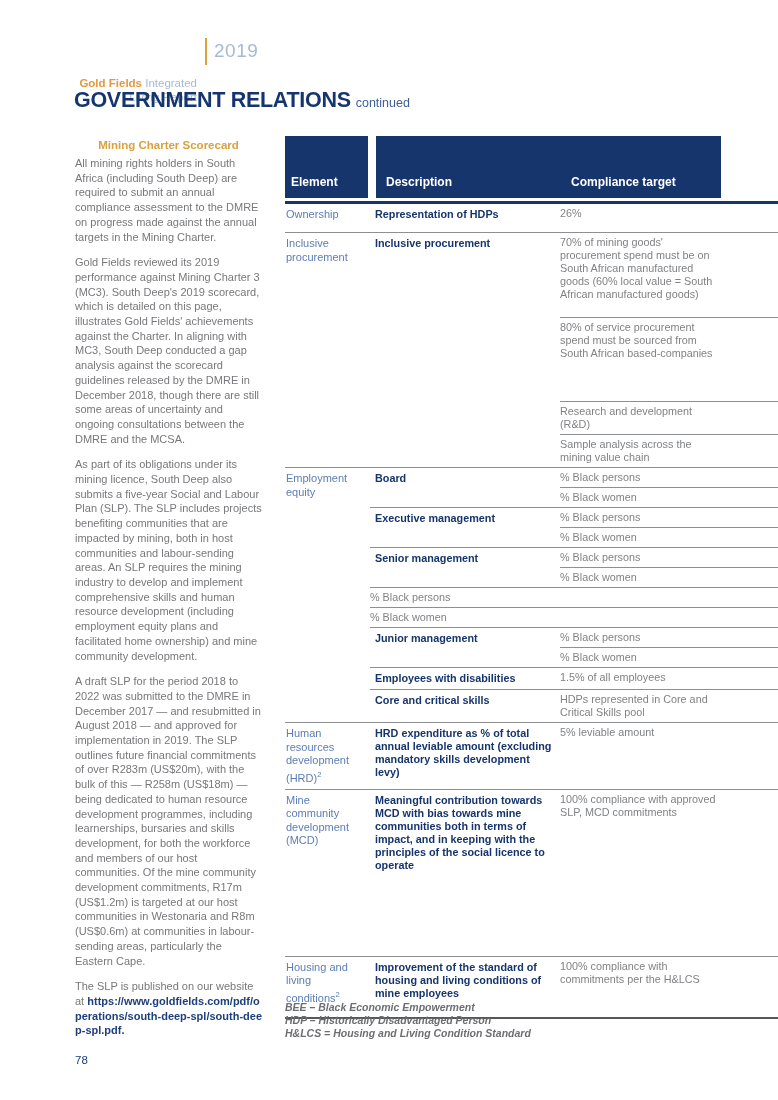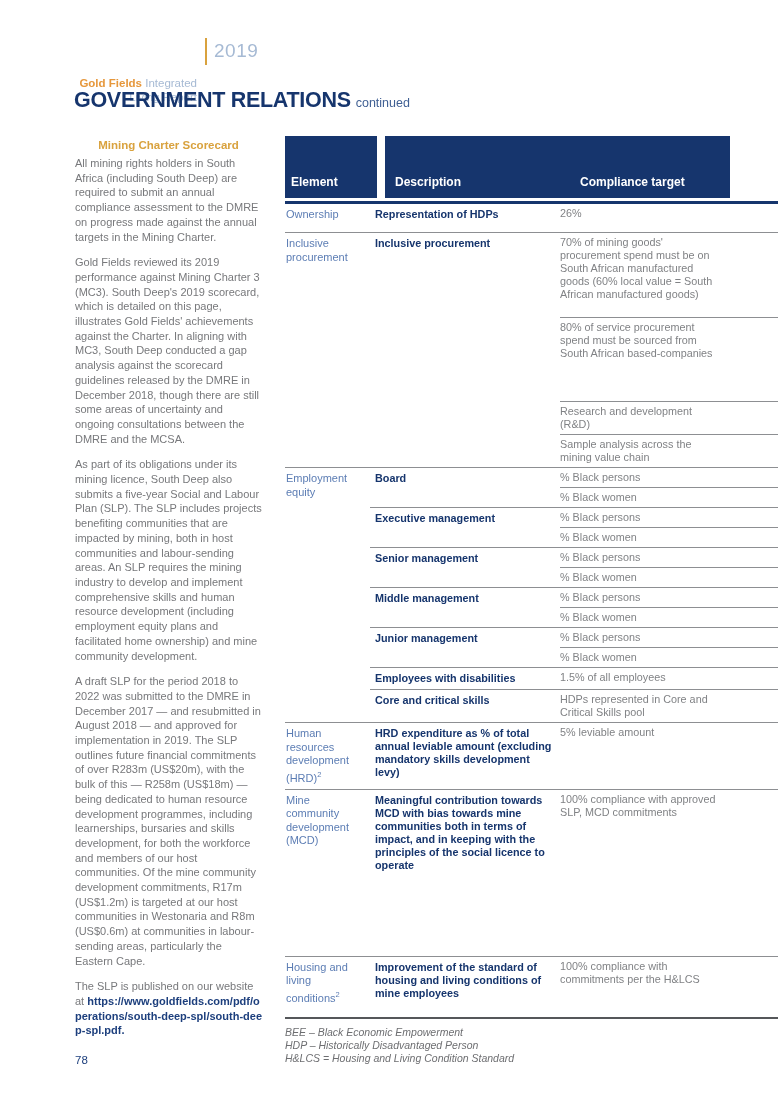--- a/index.html
+++ b/index.html
@@ -24,43 +24,43 @@
   .sidebar h2 { font-size:11.5px; font-weight:bold; color:#d9a23e; margin-bottom:5px;text-align:center; }
   .sidebar p { font-size:11px; line-height:14.7px; color:#77787b; margin-bottom:11px; }
   .sidebar .slp-link { font-weight:bold; color:#1d3f7d; word-break:break-all; cursor:pointer; }
 
   
   .scorecard { position:absolute; left:285px; top:136px; width:493px; }
   .sc-title { width:430px; text-align:center; font-size:12.5px; font-weight:bold; color:#16356d; margin-bottom:5px; }
   .sc-head { display:flex; height:62px; margin-bottom:3px; }
   .hblk { background:#16356d; color:#ffffff; font-size:12px; font-weight:bold;
           display:flex; align-items:flex-end; padding-bottom:9px; }
-  .hblk1 { width:92px; padding-left:6px; margin-right:8px; }
+  .hblk1 { width:83px; padding-left:6px; margin-right:8px; }
   .hblk2 { width:345px; padding-left:10px; }
   .hblk2 .h-desc { width:185px; }
   .sc-thickline { height:3px; background:#16356d; margin-bottom:0; }
 
   .table-section { display:flex; border-top:1px solid #8d8f92; }
   .table-section.first { border-top:none; }
   .el-col { width:85px; flex:none; padding:4px 6px 4px 1px; font-size:11px; line-height:13.5px; color:#5c7db4; }
   .el-col sup { font-size:7.5px; }
   .groups { flex:1; min-width:0; }
   .group { display:flex; }
   .group + .group { border-top:1px solid #8d8f92; }
   .desc-col { width:190px; flex:none; padding:4px 8px 4px 5px; font-size:10.8px; line-height:13px;
               font-weight:bold; color:#16356d; }
   .targets { flex:1; min-width:0; }
   .target { padding:3px 62px 3px 0; font-size:10.8px; line-height:13px; color:#808285; }
   .target + .target { border-top:1px solid #8d8f92; }
 
   .sc-bottomline { height:2px; background:#55575a; }
 
   
-  .footnotes { position:absolute; left:285px; top:1026px; font-size:10.5px; line-height:13px;
-               font-style:italic; color:#6d6e71; }
+  .footnotes { position:absolute; left:285px; top:1001px; font-size:10.5px; line-height:13px;
+               font-style:italic; color:#6d6e71;font-weight:bold; }
   .page-number { position:absolute; left:75px; top:1054px; font-size:11.5px; color:#1d3f7d; }
 </style>
 </head>
 <body>
 
 <div class="page">
 
   <div class="masthead">
     <div class="logo-text">
       <span class="brand">Gold Fields</span>
@@ -138,21 +138,20 @@
               </div>
             </div>
             <div class="group">
               <div class="desc-col">Senior management</div>
               <div class="targets">
                 <div class="target">% Black persons</div>
                 <div class="target">% Black women</div>
               </div>
             </div>
             <div class="group">
-              <div class="desc-col">Middle management</div>
               <div class="targets">
                 <div class="target">% Black persons</div>
                 <div class="target">% Black women</div>
               </div>
             </div>
             <div class="group">
               <div class="desc-col">Junior management</div>
               <div class="targets">
                 <div class="target">% Black persons</div>
                 <div class="target">% Black women</div>

